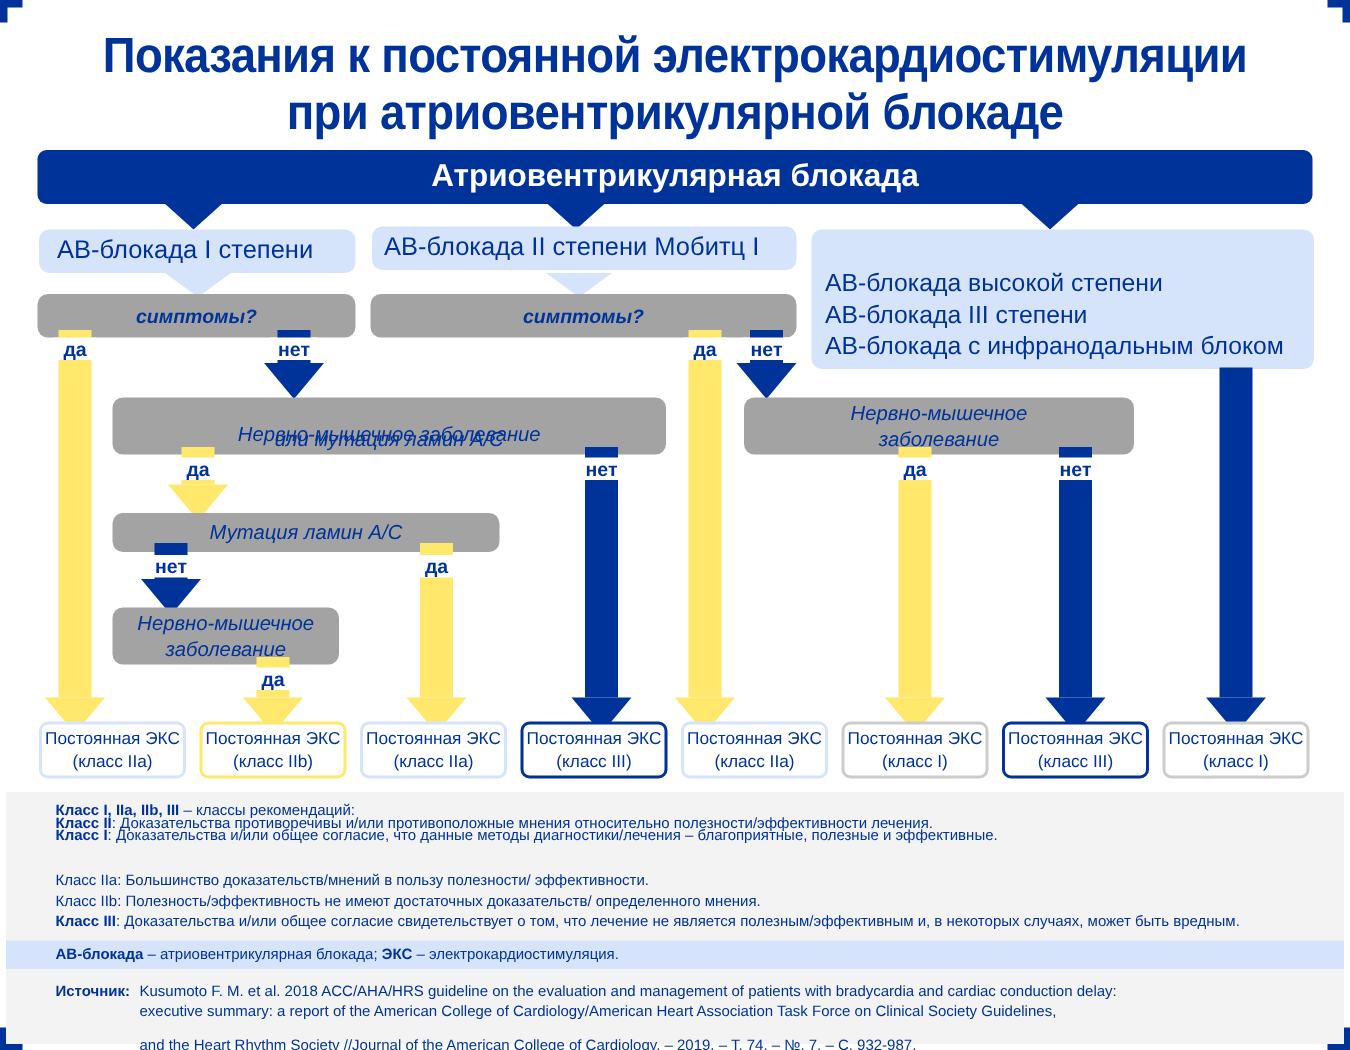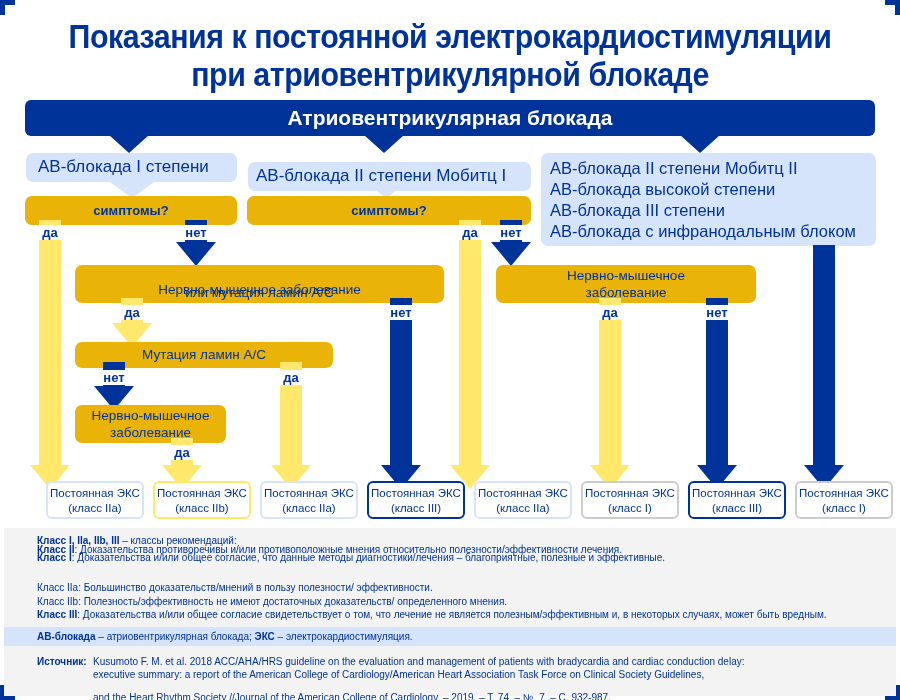--- a/index.html
+++ b/index.html
@@ -7,28 +7,28 @@
          font-family: "Liberation Sans", "DejaVu Sans", sans-serif; color: #003399; }
   .corner { position: absolute; background: #003399; }
   .title { position: absolute; left: 0; width: 900px; text-align: center; font-weight: bold;
            color: #003399; font-size: 33px; line-height: 40px; letter-spacing: -0.5px; transform: scaleX(0.92); }
   .header-bar { position: absolute; left: 25px; top: 100px; width: 850px; height: 36px; background: #003399;
                 border-radius: 6px; color: #fff; font-weight: bold; font-size: 21px; text-align: center; line-height: 36px; }
   .tri-down { position: absolute; width: 0; height: 0; border-left: 20px solid transparent; border-right: 20px solid transparent; }
   .blue-tri { border-top: 18px solid #003399; }
   .light-tri { border-top: 16px solid #d6e4fb; }
   .lightbox { position: absolute; background: #d6e4fb; border-radius: 7px; color: #003399; font-size: 17px; }
-  .greybox { position: absolute; background: #eab308; border-radius: 7px; color: #003399; font-size: 13px; text-align: center; }
+  .greybox { position: absolute; background: #a3a3a3; border-radius: 7px; color: #003399; font-size: 13px; text-align: center; font-style: italic; }
   .bar-y { position: absolute; background: #ffe86b; }
   .bar-b { position: absolute; background: #003399; }
   .arrow-y { position: absolute; width: 0; height: 0; border-left: 20px solid transparent; border-right: 20px solid transparent; border-top: 24px solid #ffe86b; }
   .arrow-b { position: absolute; width: 0; height: 0; border-left: 20px solid transparent; border-right: 20px solid transparent; border-top: 24px solid #003399; }
   .lbl { position: absolute; font-size: 13px; font-weight: bold; color: #003399; background: #fff; text-align: center; }
   .result { position: absolute; top: 481px; width: 98px; height: 38px; background: #fff; border-radius: 6px;
-            font-size: 11.5px; text-align: center; line-height: 15px; padding-top: 3px; color: #003399; margin-left: 20px; }
+            font-size: 11.5px; text-align: center; line-height: 15px; padding-top: 3px; color: #003399; }
   .r-light { border: 2px solid #d6e4fb; }
   .r-yellow { border: 2px solid #ffe86b; }
   .r-blue { border: 2px solid #003399; }
   .r-grey { border: 2px solid #cccccc; }
   .footer { position: absolute; left: 4px; top: 528px; width: 892px; height: 168px; background: #f3f3f3; }
   .fline { position: absolute; left: 37px; font-size: 10px; color: #003399; white-space: nowrap; }
   .fline b { font-weight: bold; }
   .abbr-band { position: absolute; left: 4px; top: 627px; width: 892px; height: 19px; background: #d6e4fb; }
 </style>
 </head>
@@ -49,27 +49,26 @@
 <div class="header-bar">Атриовентрикулярная блокада</div>
 <div class="tri-down blue-tri" style="left:109px;top:135px;"></div>
 <div class="tri-down blue-tri" style="left:364px;top:135px;"></div>
 <div class="tri-down blue-tri" style="left:680px;top:135px;"></div>
 
 <div class="lightbox" style="left:26px;top:153px;width:211px;height:29px;">
   <span style="position:absolute;left:12px;top:4px;font-size:17px;">АВ-блокада I степени</span>
 </div>
 <div class="tri-down light-tri" style="left:110px;top:182px;border-left-width:22px;border-right-width:22px;"></div>
 
-<div class="lightbox" style="left:248px;top:162px;width:283px;height:29px;">
+<div class="lightbox" style="left:248px;top:151px;width:283px;height:29px;">
   <span style="position:absolute;left:8px;top:4px;font-size:17px;white-space:nowrap;">АВ-блокада II степени Мобитц I</span>
 </div>
 <div class="tri-down light-tri" style="left:364px;top:182px;border-left-width:22px;border-right-width:22px;"></div>
 
 <div class="lightbox" style="left:541px;top:153px;width:335px;height:93px;">
-  <div style="position:absolute;left:9px;top:6px;font-size:16.5px;white-space:nowrap;">АВ-блокада II степени Мобитц II</div>
   <div style="position:absolute;left:9px;top:27px;font-size:16.5px;white-space:nowrap;">АВ-блокада высокой степени</div>
   <div style="position:absolute;left:9px;top:48px;font-size:16.5px;white-space:nowrap;">АВ-блокада III степени</div>
   <div style="position:absolute;left:9px;top:69px;font-size:16.5px;white-space:nowrap;">АВ-блокада с инфранодальным блоком</div>
 </div>
 
 <div class="greybox" style="left:25px;top:196px;width:212px;height:29px;">
   <span style="position:absolute;left:0;right:0;top:7px;font-weight:bold;">симптомы?</span>
 </div>
 <div class="greybox" style="left:247px;top:196px;width:284px;height:29px;">
   <span style="position:absolute;left:0;right:0;top:7px;font-weight:bold;">симптомы?</span>

